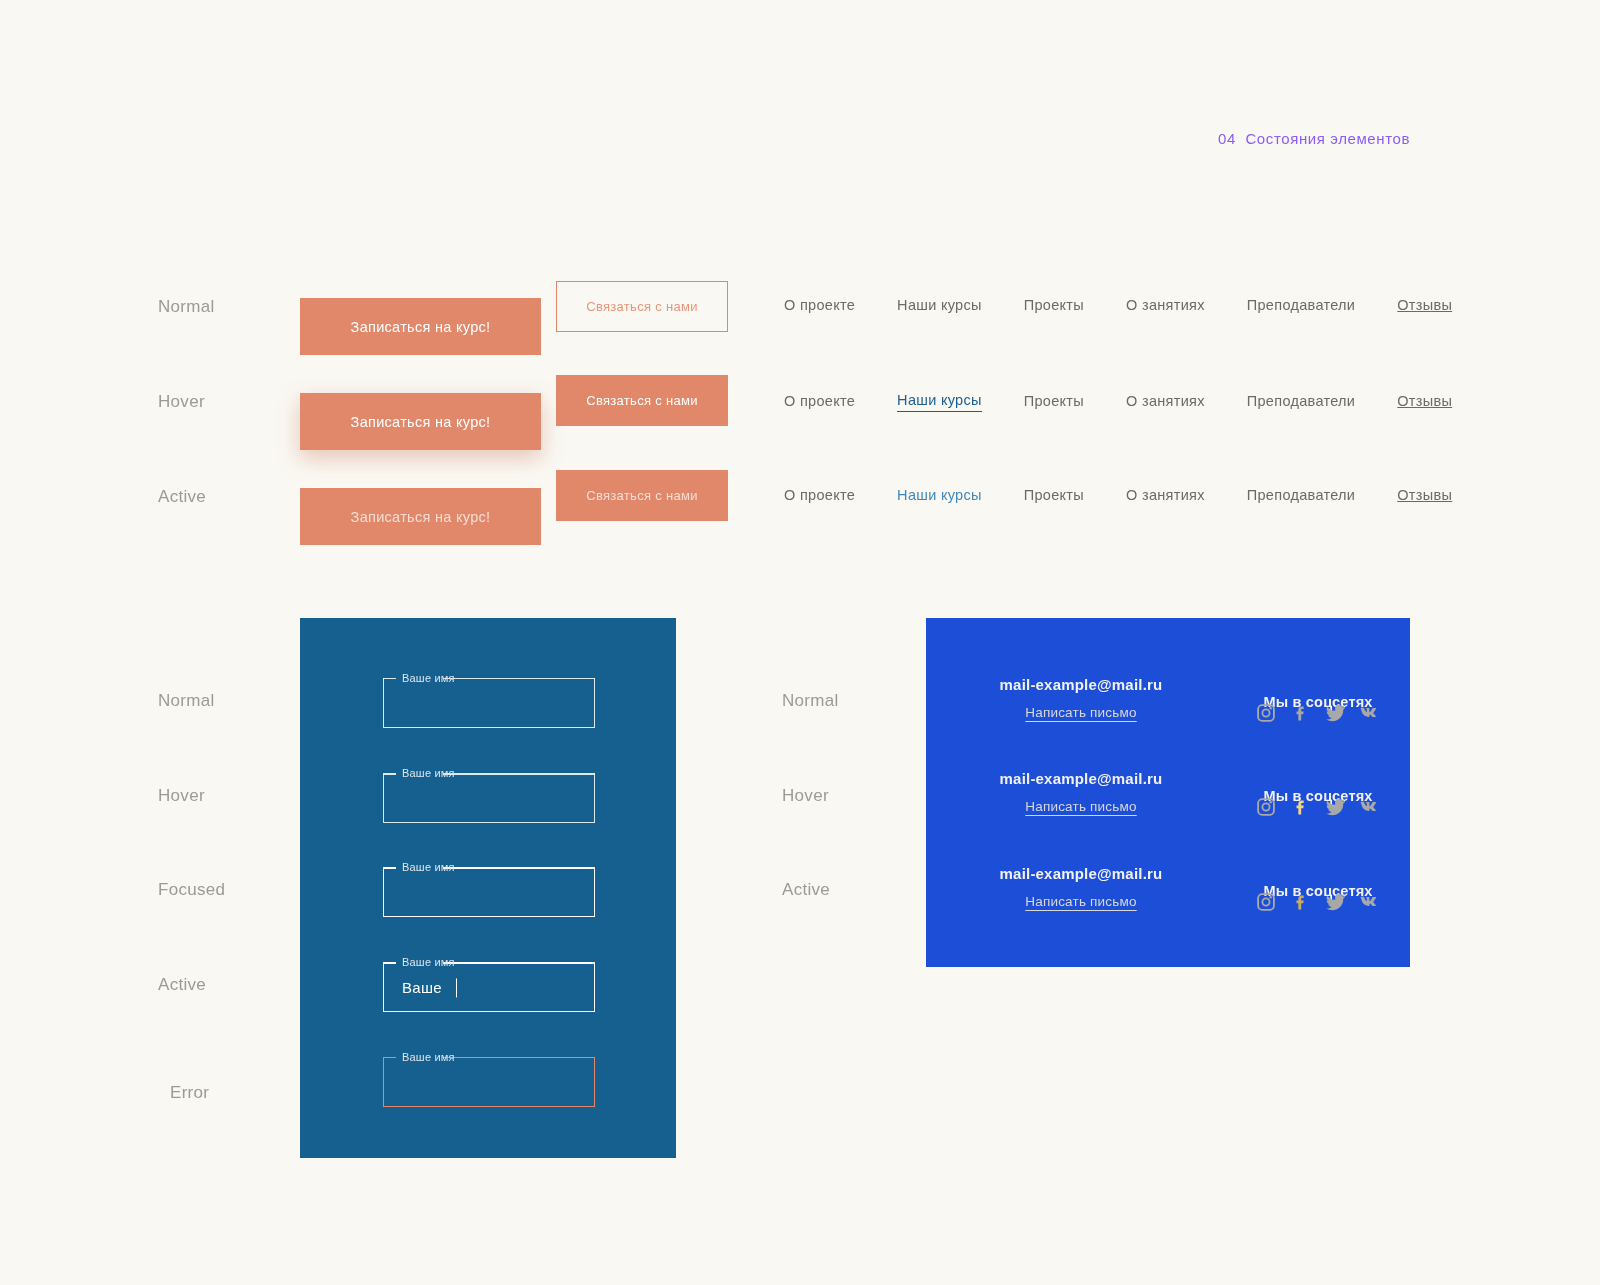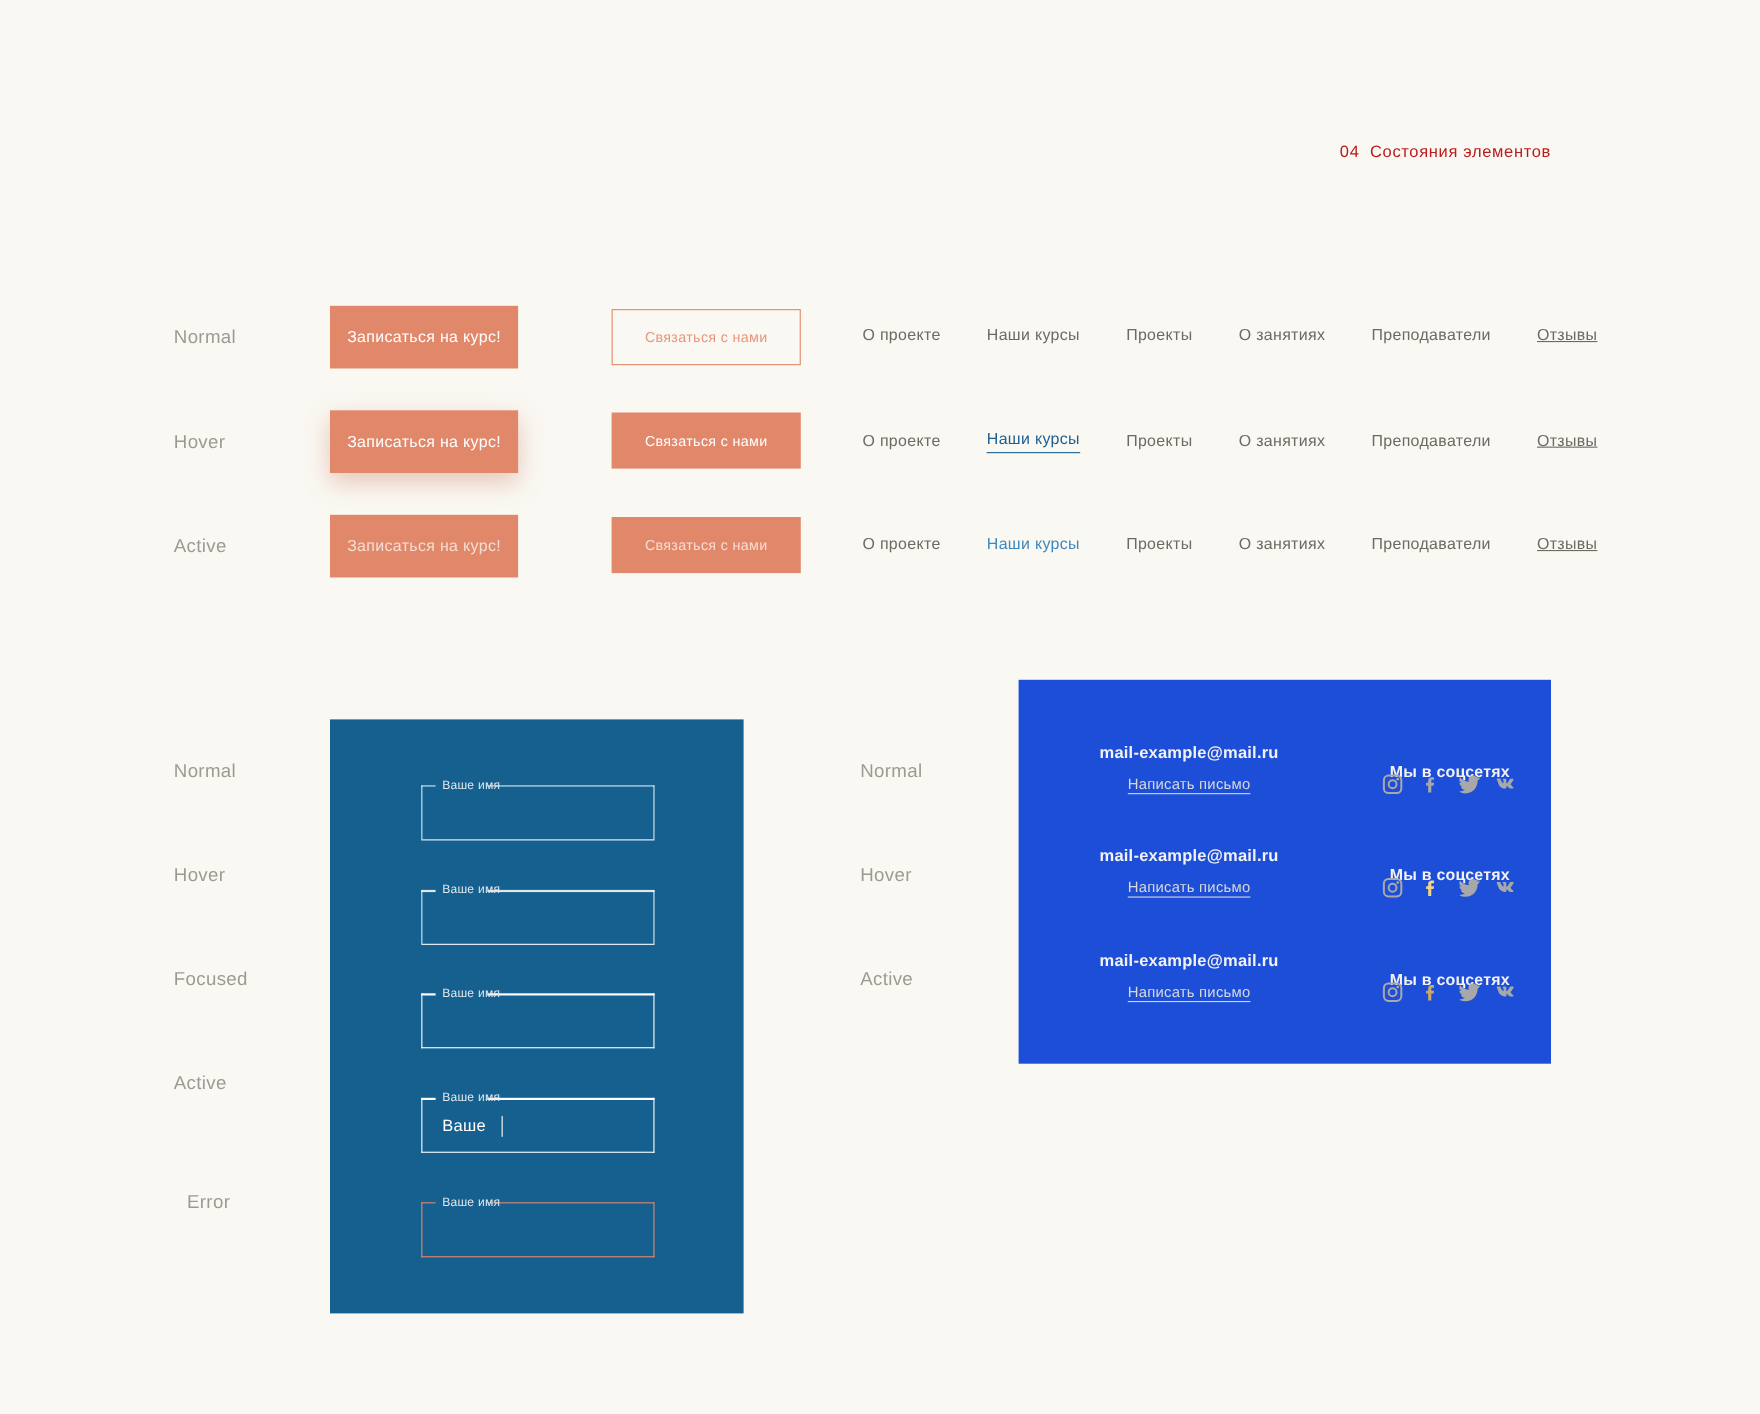--- a/index.html
+++ b/index.html
@@ -30,21 +30,21 @@
     color: #8c8880;
     white-space: pre;
   }
   .hdr-right {
     position: absolute;
     right: 190px;
     top: 130px;
     font-size: 15px;
     font-weight: 400;
     letter-spacing: 0.6px;
-    color: #b91c1c;
+    color: #8b5cf6;
     white-space: pre;
   }
 
   
   .state-label {
     position: absolute;
     font-size: 17px;
     font-weight: 300;
     color: #9d9a93;
     letter-spacing: 0.3px;
@@ -59,24 +59,25 @@
     justify-content: center;
     font-size: 14.5px;
     font-weight: 400;
     letter-spacing: 0.3px;
     white-space: nowrap;
     border: 0;
     cursor: pointer;
   }
   .btn-primary {
     left: 300px;
-    width: 171px;
+    width: 241px;
     height: 57px;
     background: #e2886a;
     color: #ffffff;
+    margin-top: 20px;
   }
   .btn-primary.hover {
     box-shadow: 0 8px 22px rgba(200,120,90,0.40);
   }
   .btn-primary.active {
     color: #f6ddd3;
   }
   .btn-secondary {
     left: 556px;
     width: 172px;
@@ -126,21 +127,20 @@
   }
 
   
   .blue-panel {
     position: absolute;
     left: 300px;
     top: 618px;
     width: 376px;
     height: 540px;
     background: #15608f;
-    margin-top: 36px;
   }
 
   .field {
     position: absolute;
     left: 83px;
     width: 212px;
     height: 50px;
   }
   .field .fieldset {
     position: absolute;

